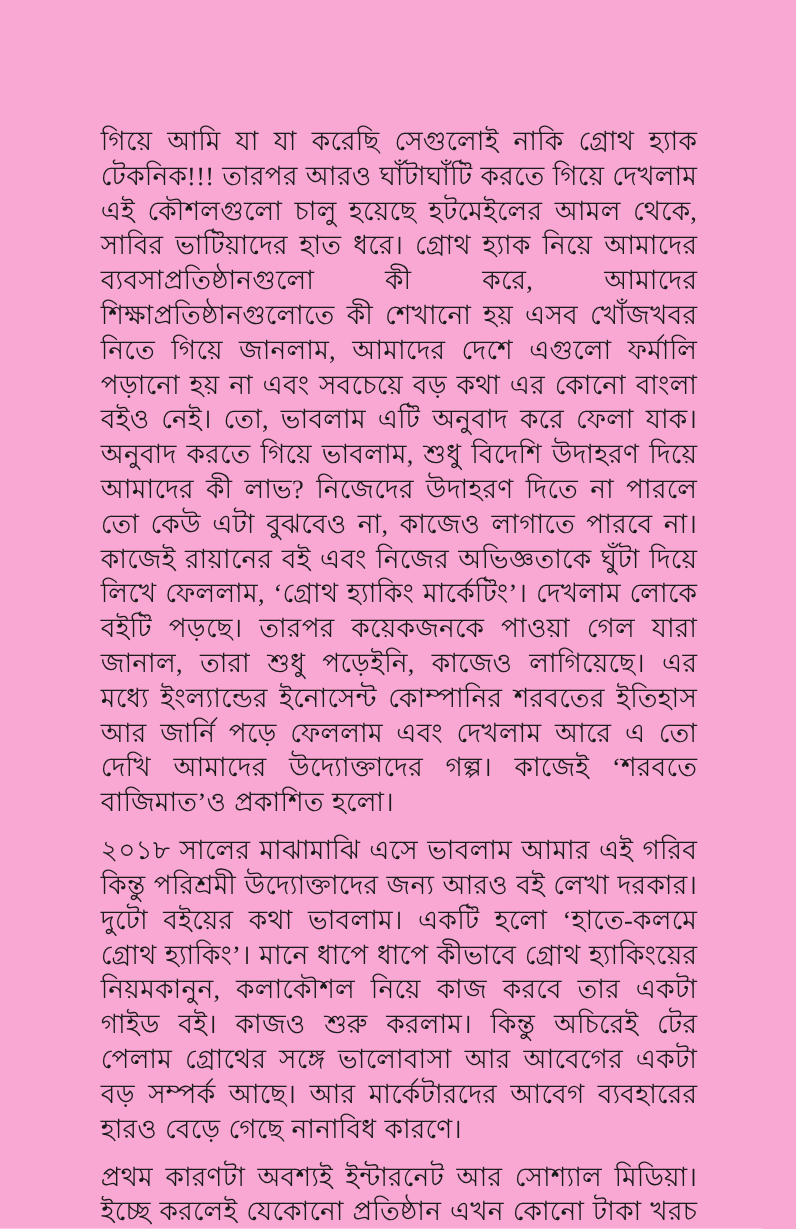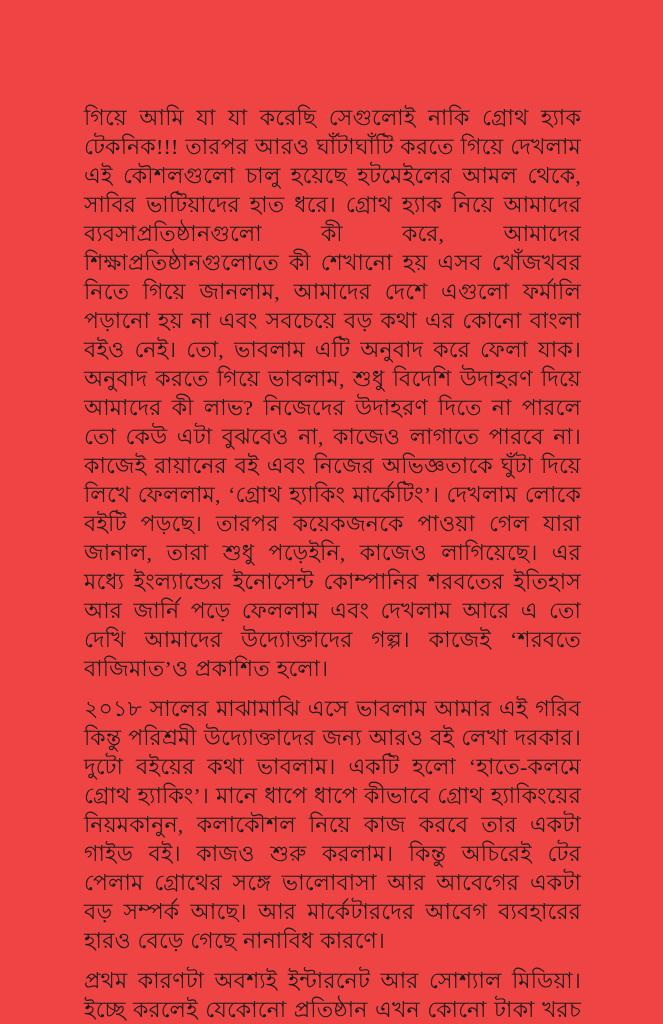--- a/index.html
+++ b/index.html
@@ -10,21 +10,21 @@
   body {
     width: 663px;
     height: 1024px;
     overflow: hidden;
     font-family: "Liberation Serif", "DejaVu Serif", serif;
   }
   .book-page {
     box-sizing: border-box;
     width: 663px;
     height: 1024px;
-    background: #ef4444;
+    background: #f9a8d4;
     padding: 103px 82px 0 84px;
   }
   .text-block {
     width: 497px;
   }
   .para {
     margin: 0 0 11px 0;
     padding: 0;
     font-size: 22px;
     line-height: 29px;

